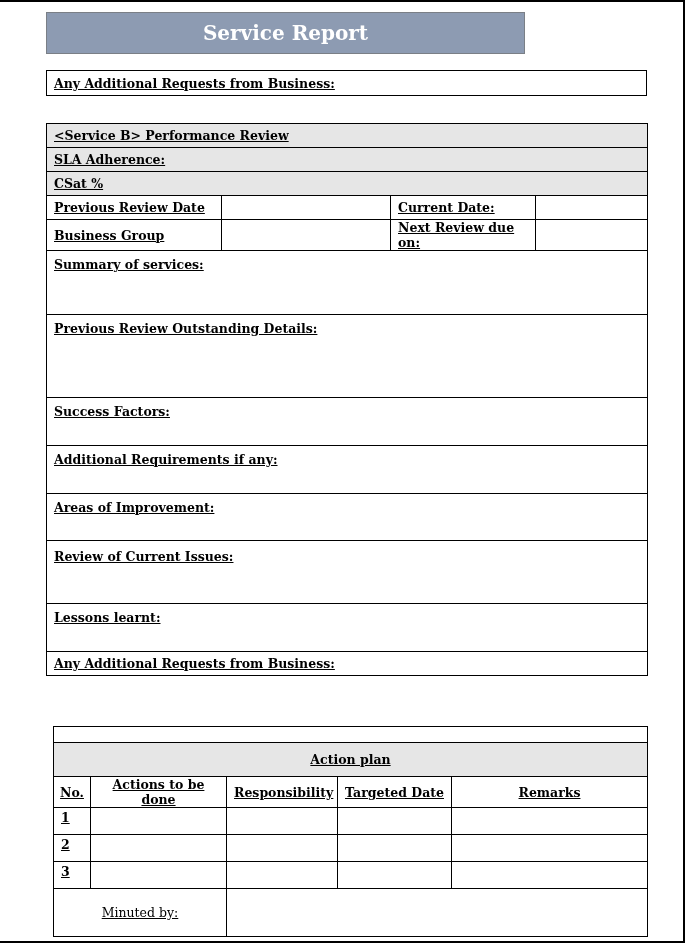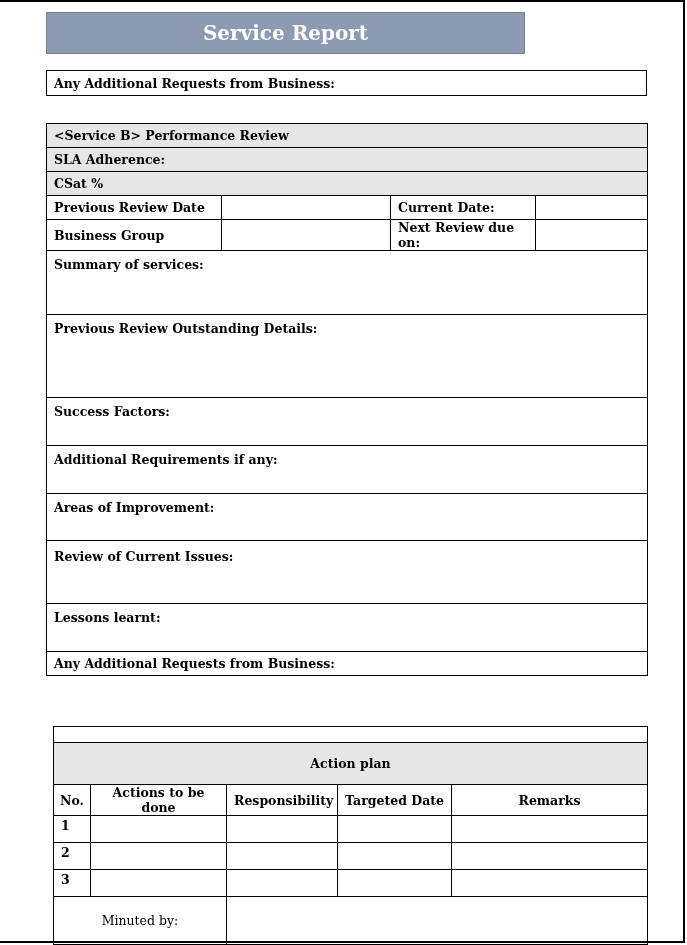--- a/index.html
+++ b/index.html
@@ -14,21 +14,21 @@
       box-sizing: border-box;
     }
     .title-bar {
       position: absolute; left: 46px; top: 12px; width: 479px; height: 42px;
       background: #8d9bb2; border: 1px solid #7a7f86; box-sizing: border-box;
       display: flex; align-items: center; justify-content: center;
       color: #ffffff; font-weight: bold; font-size: 20px;
     }
     .lbl { font-weight: bold; font-size: 12.5px; }
     table { border-collapse: collapse; position: absolute; table-layout: fixed; }
-    td { border: 1px solid #000; padding: 0 7px; vertical-align: top; font-size: 12.5px; box-sizing: border-box; }
+    td { border: 1px solid #000; padding: 0 7px; vertical-align: top; font-size: 12.5px; box-sizing: border-box; text-decoration: underline; }
     .gray { background: #e6e6e6; }
 
     #top-req { left: 46px; top: 70px; width: 601px; }
     #top-req td { height: 25px; vertical-align: middle; }
 
     #perf { left: 46px; top: 123px; width: 601px; }
     #perf td.h24 { height: 24px; vertical-align: middle; }
     #perf td.block { padding-top: 6px; }
 
     #action { left: 53px; top: 726px; width: 594px; }
@@ -113,21 +113,21 @@
       <col style="width:136px">
       <col style="width:111px">
       <col style="width:114px">
       <col style="width:196px">
   </colgroup>
   <tbody>
       <tr>
     <td colspan="5" style="height:16px"></td>
   </tr>
   <tr>
-    <td colspan="5" class="lbl gray center" style="height:42px">Action plan</td>
+    <td colspan="5" class="lbl gray center" style="height:34px">Action plan</td>
   </tr>
   <tr>
     <td class="lbl center" style="height:26px;padding:0 4px">No.</td>
     <td class="lbl center">Actions to be done</td>
     <td class="lbl center">Responsibility</td>
     <td class="lbl center">Targeted Date</td>
     <td class="lbl center">Remarks</td>
   </tr>
   <tr>
     <td class="lbl" style="height:27px;vertical-align:top;padding-top:2px">1</td>

